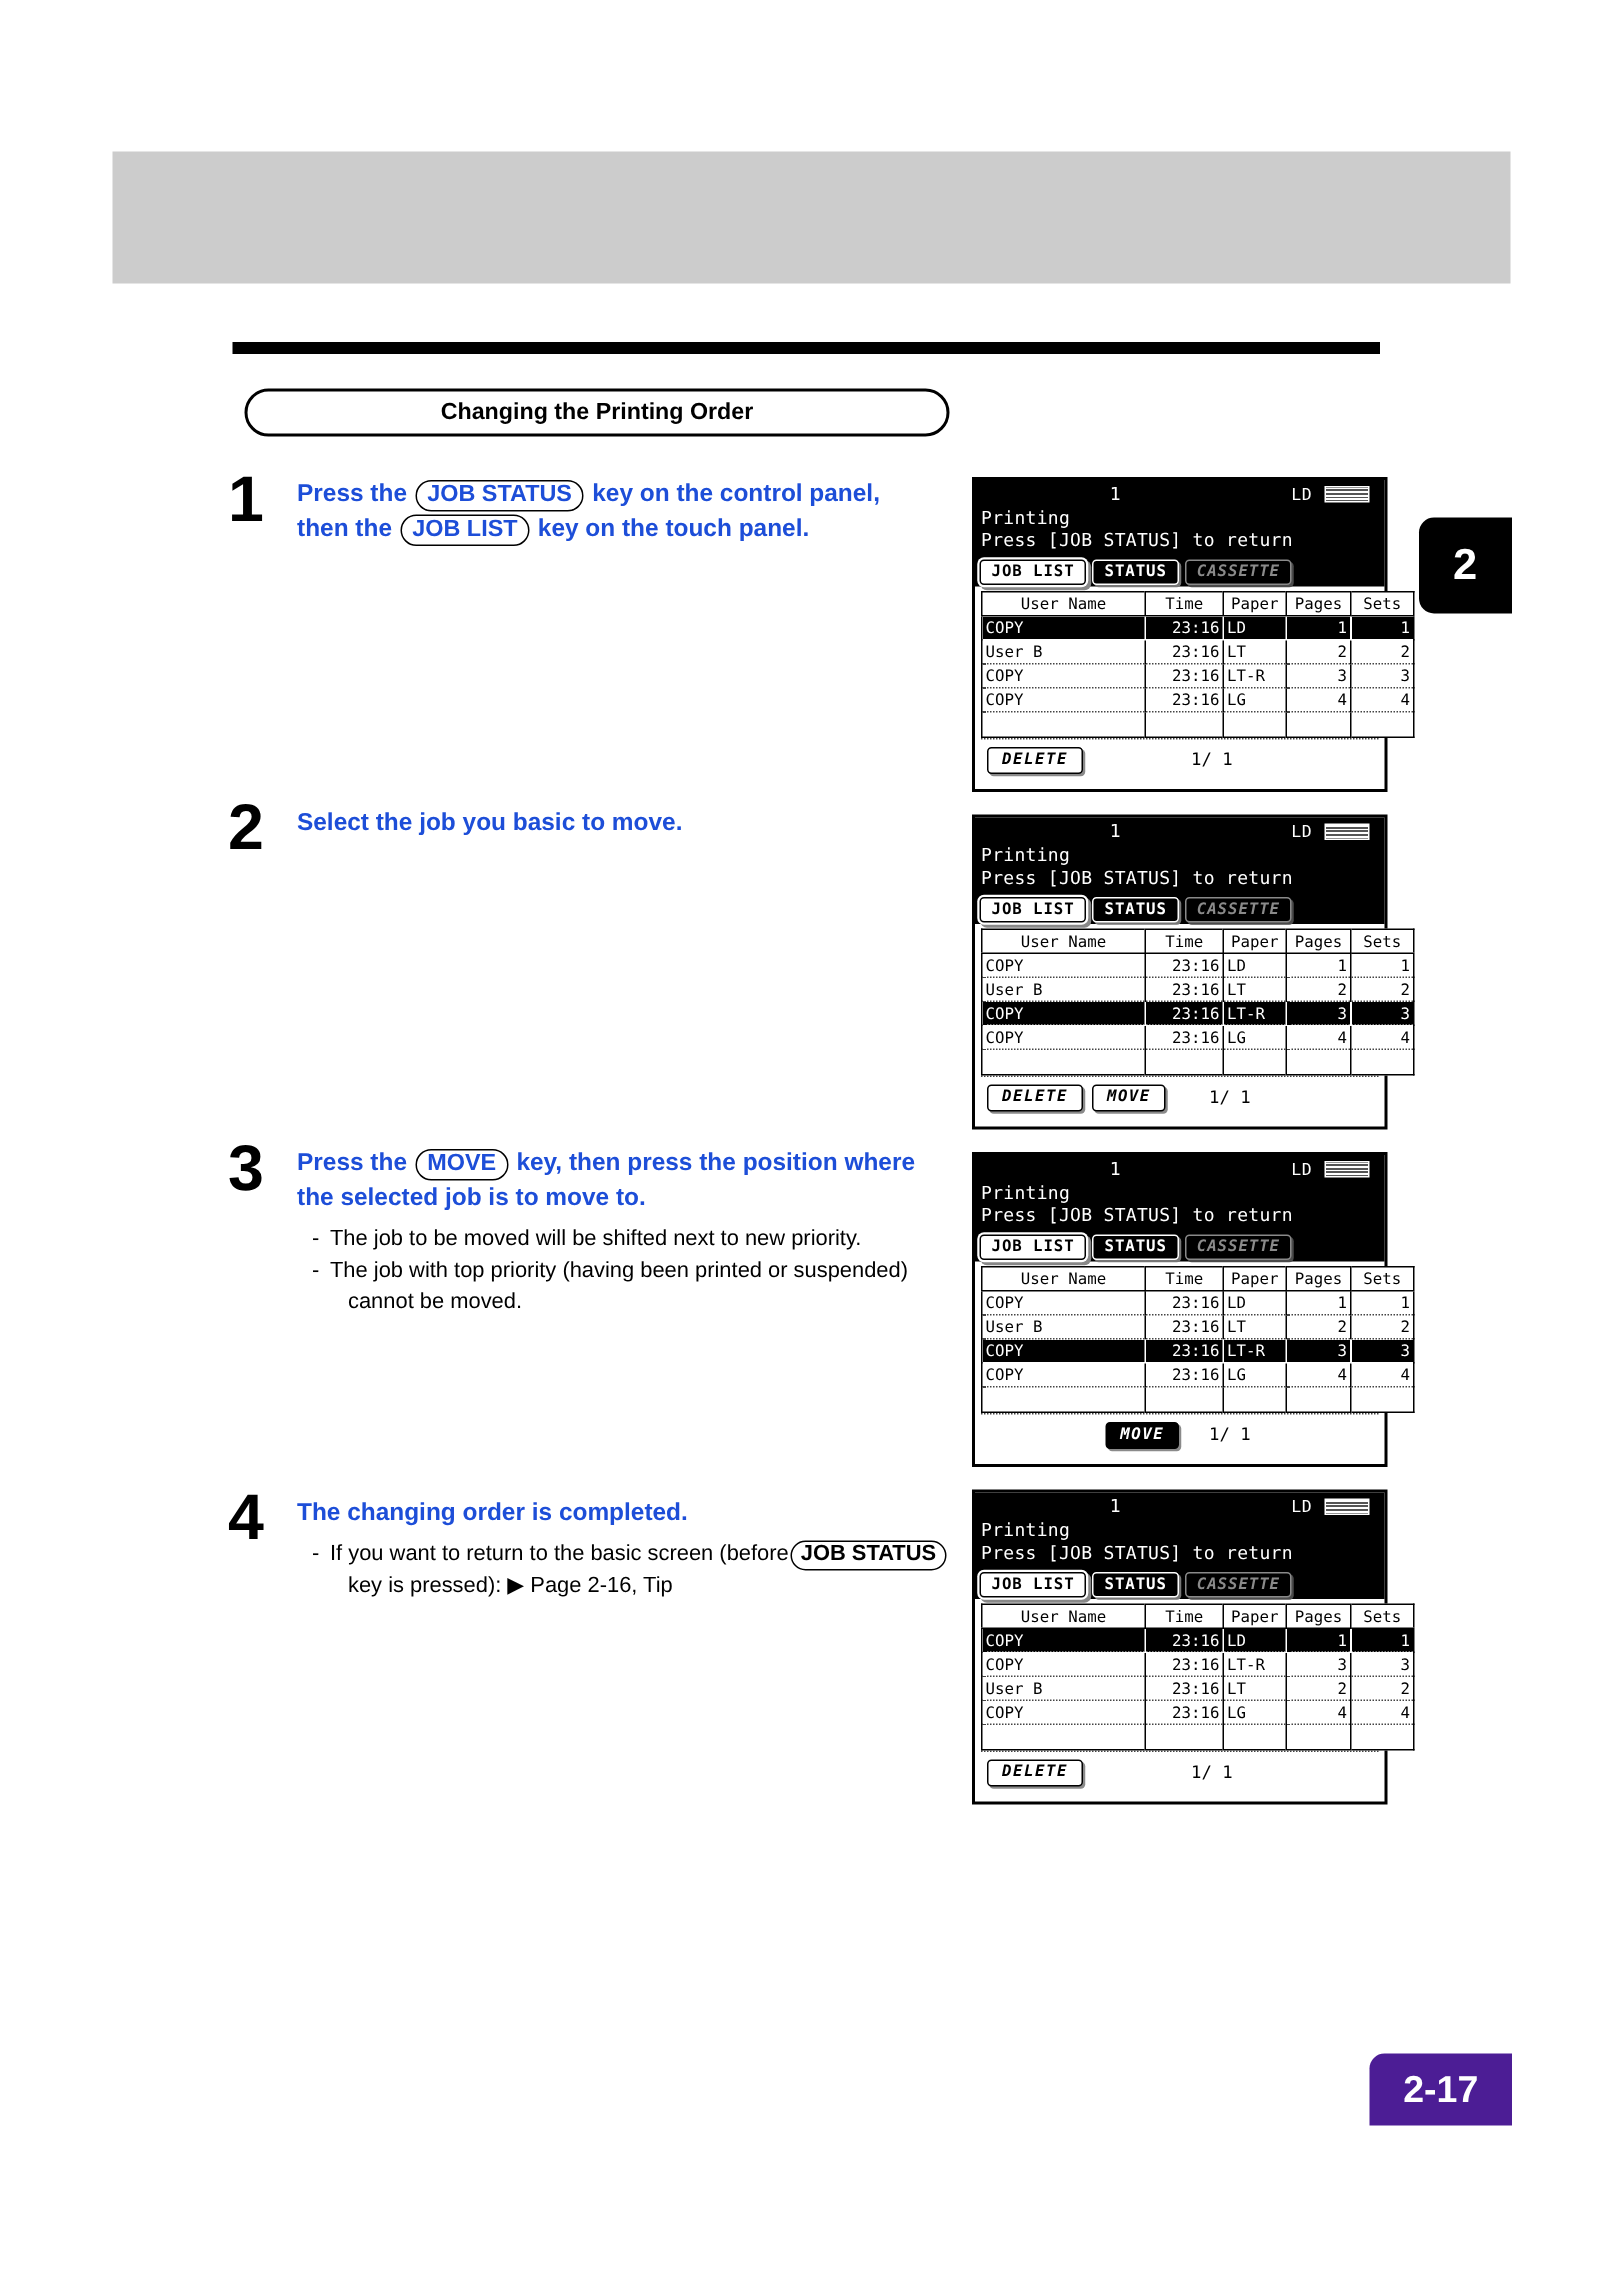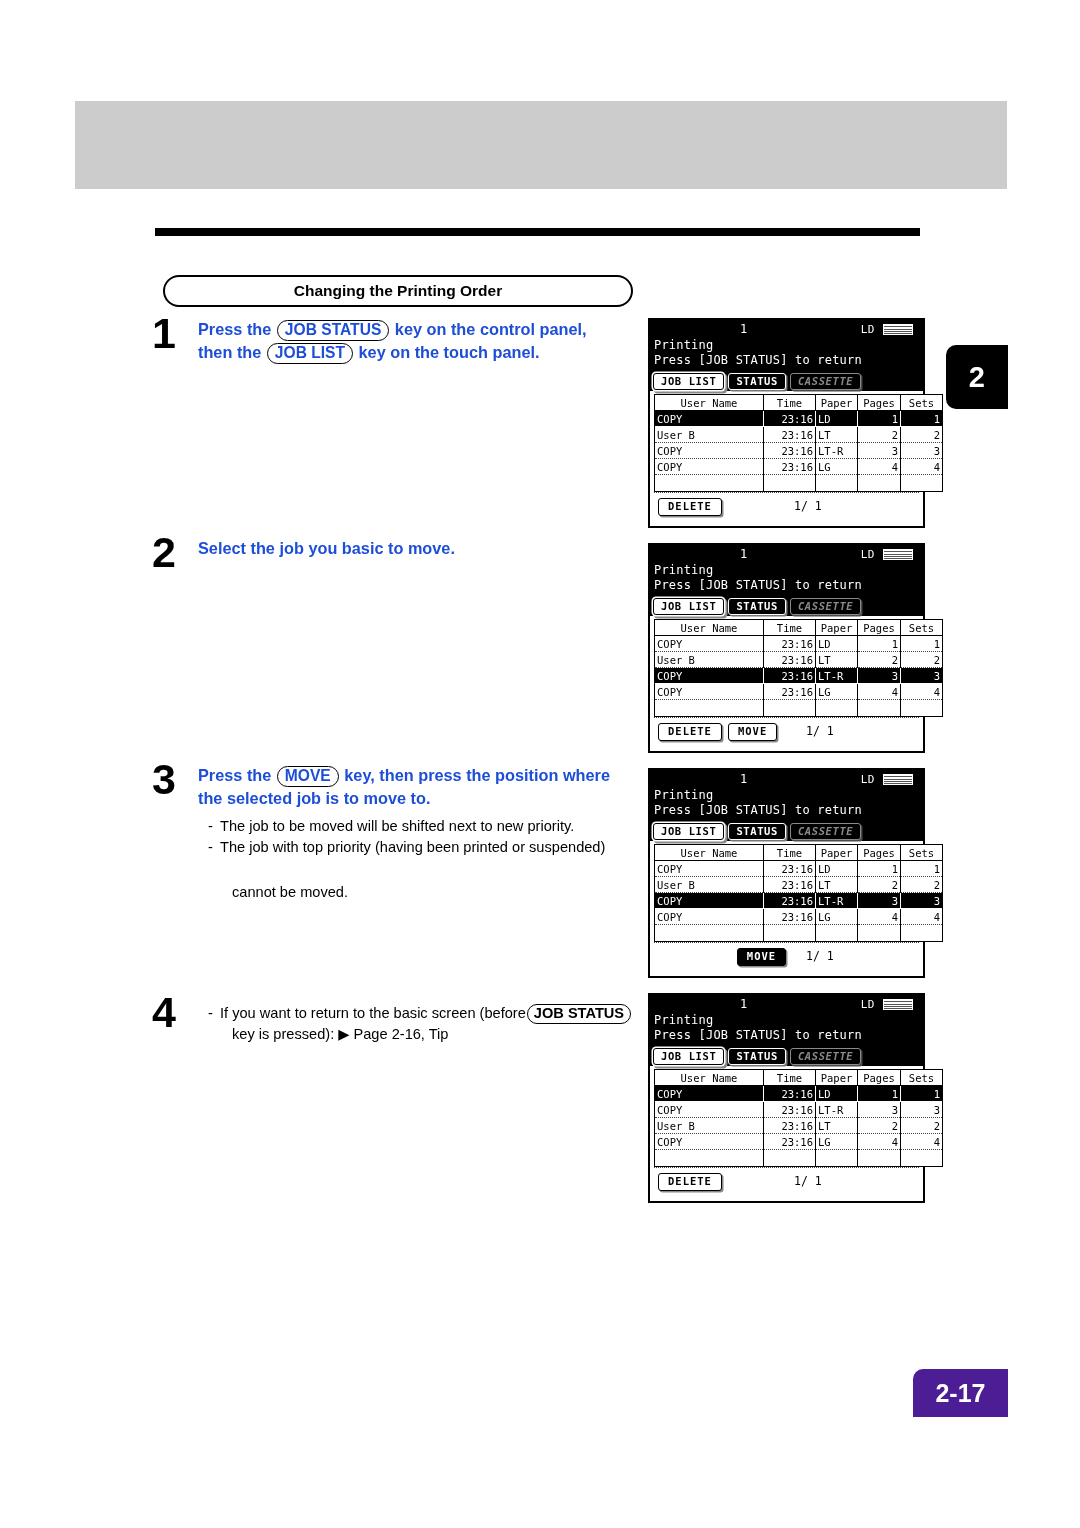--- a/index.html
+++ b/index.html
@@ -80,21 +80,20 @@
     border: 2px solid #000000;
     border-radius: 16px;
     display: flex;
     align-items: center;
     justify-content: center;
     font-size: 15.5px;
     font-weight: bold;
     color: #000000;
     box-sizing: border-box;
     background: #ffffff;
-    margin-top: 16px;
   }
 
   
   .step {
     position: absolute;
     left: 152px;
     width: 500px;
   }
   .step-num {
     position: absolute;
@@ -126,21 +125,21 @@
     font-weight: normal;
     line-height: 1.44;
     color: #000000;
     display: flex;
   }
   .note-dash {
     width: 12px;
     flex: 0 0 12px;
   }
   .note-text { flex: 1; }
-  .note-indent { padding-left: 12px; margin-top: 24px; }
+  .note-indent { padding-left: 12px; }
 
   
   .key-cap {
     display: inline-block;
     border: 1.6px solid #000000;
     border-radius: 11px;
     padding: 0px 7px 1px 7px;
     line-height: 1.16;
     font-weight: bold;
     font-size: 15.6px;
@@ -309,20 +308,21 @@
     font-size: 10.5px;
     font-weight: bold;
     letter-spacing: 1px;
     border: 1.5px solid #000000;
     border-radius: 3px;
     padding: 1px 9px 2px 9px;
     line-height: 13px;
     background: #ffffff;
     color: #000000;
     box-shadow: 1.5px 1.5px 0 #8a8a8a;
+    font-style: italic;
   }
   .lcd-btn.inverted {
     background: #000000;
     color: #ffffff;
   }
   .lcd-pagecount {
     position: absolute;
     left: 140px;
     top: 6px;
     font-size: 11.5px;
@@ -373,20 +373,21 @@
             <div class="note-line">
               <span class="note-dash">-</span>
               <span class="note-text">The job with top priority (having been printed or suspended)<div class="note-indent">cannot be moved.</div></span>
             </div>
           </div>
         </div>
       </div>
       <div class="step" style="top: 997px;">
         <div class="step-num">4</div>
         <div class="step-body">
+          <div class="step-head">The changing order is completed.</div>
           <div class="step-notes">
             <div class="note-line">
               <span class="note-dash">-</span>
               <span class="note-text">If you want to return to the basic screen (before<span class="key-cap thin">JOB STATUS</span><div style="padding-left: 12px;">key is pressed): ▶ Page 2-16, Tip</div></span>
             </div>
           </div>
         </div>
       </div>
     </div>
   <div id="lcd-host">

